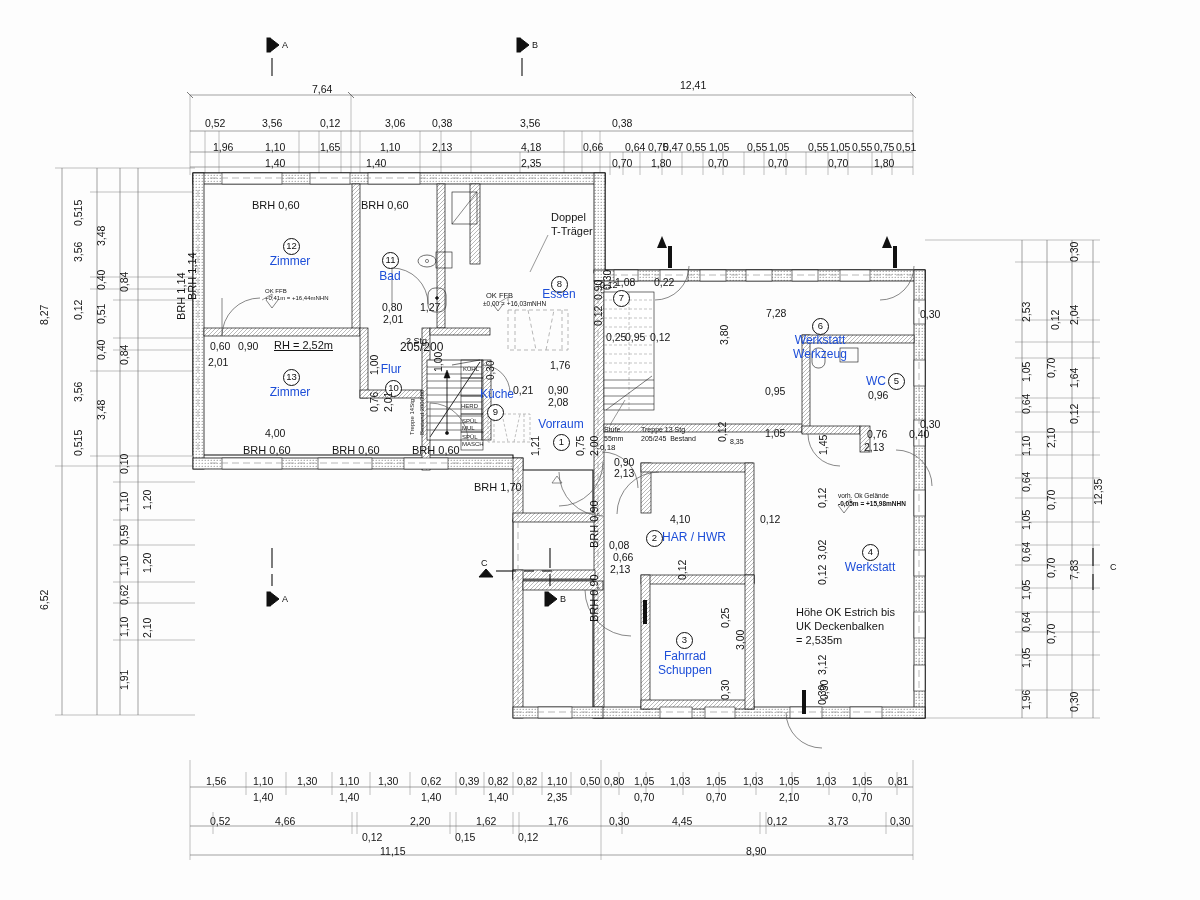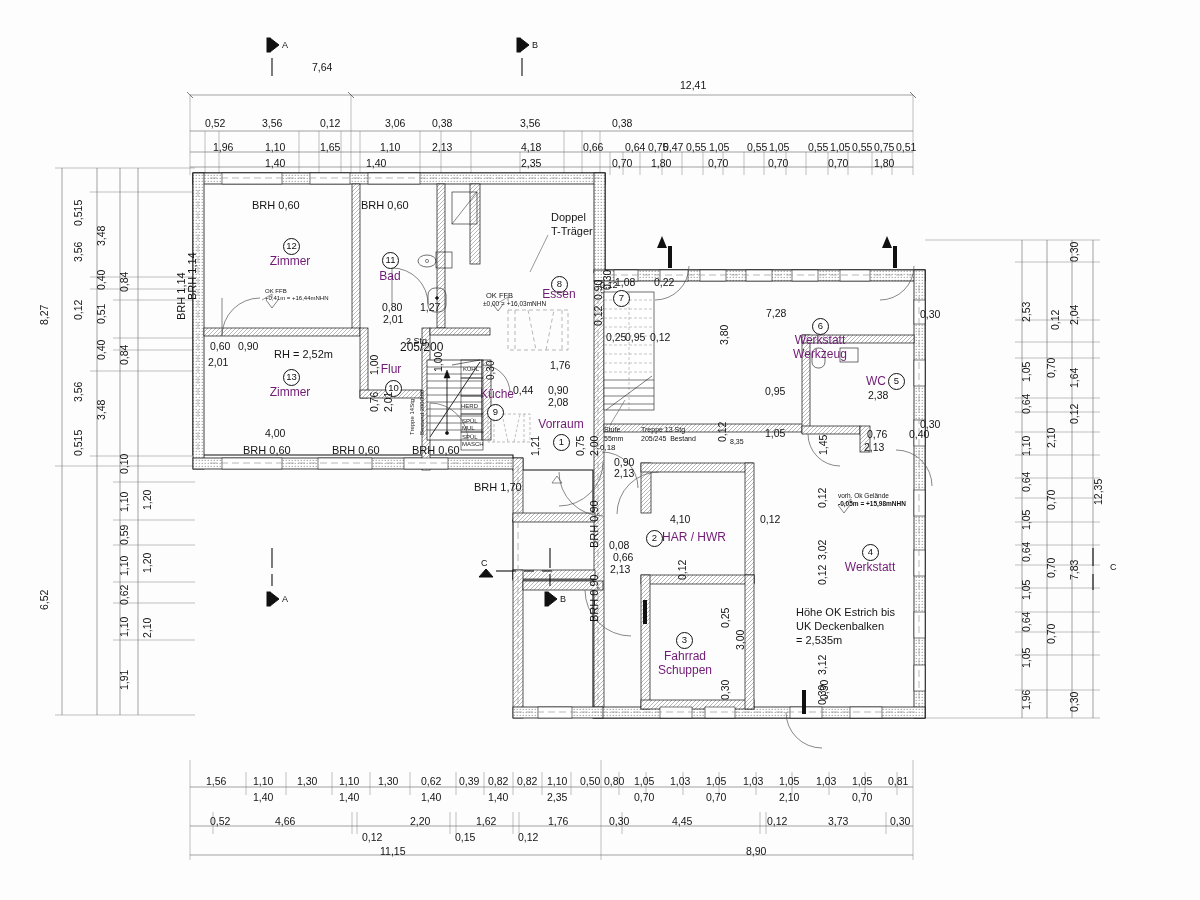--- a/index.html
+++ b/index.html
@@ -4,21 +4,21 @@
 <style>
   html,body{margin:0;padding:0;background:#ffffff;}
   body{width:1200px;height:900px;overflow:hidden;
        font-family:"Liberation Sans","DejaVu Sans",sans-serif;color:#1a1a1a;}
   #plan{position:relative;width:1200px;height:900px;background:#fdfdfd;}
   svg{position:absolute;left:0;top:0;}
   .lbl{position:absolute;white-space:nowrap;font-size:11px;line-height:1.05;color:#141414;}
   .dim{position:absolute;white-space:nowrap;font-size:10.5px;color:#141414;}
   .dimv{position:absolute;white-space:nowrap;font-size:10.5px;color:#141414;
         transform-origin:0 0;transform:rotate(-90deg);}
-  .room{position:absolute;text-align:center;font-size:12px;color:#701a75;line-height:1.15;}
+  .room{position:absolute;text-align:center;font-size:12px;color:#1d4ed8;line-height:1.15;}
   .tiny{position:absolute;white-space:nowrap;font-size:6px;color:#222;line-height:1.1;}
   .tinyv{position:absolute;white-space:nowrap;font-size:6px;color:#222;
          transform-origin:0 0;transform:rotate(-90deg);}
   .note{position:absolute;white-space:pre;font-size:11px;color:#141414;line-height:1.25;}
   .notesm{position:absolute;white-space:pre;font-size:6.5px;color:#141414;line-height:1.2;}
   .secl{position:absolute;font-size:9px;color:#111;}
   .circ{position:absolute;width:15px;height:15px;border:1px solid #111;border-radius:50%;
         font-size:9.5px;line-height:14px;text-align:center;color:#111;background:#fff;}
   .brh{position:absolute;white-space:nowrap;font-size:11px;color:#141414;}
   .brhv{position:absolute;white-space:nowrap;font-size:11px;color:#141414;
@@ -406,21 +406,21 @@
        <line x1="524" y1="571" x2="534" y2="571" stroke-width="1.1"></line>
        <line x1="542" y1="571" x2="552" y2="571" stroke-width="1.1"></line>
         </g>
     <g>
           <line x1="1093" y1="548" x2="1093" y2="566" stroke-width="1.1"></line>
        <line x1="1093" y1="574" x2="1093" y2="590" stroke-width="1.1"></line>
         </g>
   </g>
 </svg>
 
-<div class="dim" style="left:312px;top:61px;text-align:center;">7,64</div>
+<div class="dim" style="left:312px;top:83px;text-align:center;">7,64</div>
 <div class="dim" style="left:680px;top:79px;">12,41</div>
 
 <div class="dim" style="left:205px;top:117px;">0,52</div>
 <div class="dim" style="left:262px;top:117px;">3,56</div>
 <div class="dim" style="left:320px;top:117px;">0,12</div>
 <div class="dim" style="left:385px;top:117px;">3,06</div>
 <div class="dim" style="left:432px;top:117px;">0,38</div>
 <div class="dim" style="left:520px;top:117px;">3,56</div>
 <div class="dim" style="left:612px;top:117px;">0,38</div>
 
@@ -616,21 +616,21 @@
 
 <div class="note" style="left:551px;top:211px;">Doppel
 T-Träger</div>
 
 <div class="notesm" style="left:265px;top:288px;font-size:6px;">OK FFB</div>
 <div class="notesm" style="left:265px;top:295px;font-size:6px;">+0,41m = +16,44mNHN</div>
 
 <div class="notesm" style="left:486px;top:291px;font-size:7.5px;">OK FFB</div>
 <div class="notesm" style="left:483px;top:300px;font-size:6.5px;">±0,00 = +16,03mNHN</div>
 
-<div class="lbl" style="left:274px;top:349px;">RH = 2,52m</div>
+<div class="lbl" style="left:274px;top:340px;text-decoration:underline;">RH = 2,52m</div>
 
 <div class="notesm" style="left:406px;top:336px;font-size:9px;">2 Stg</div>
 <div class="notesm" style="left:400px;top:340px;font-size:12px;text-align:center;">205/200</div>
 <div class="tinyv" style="left:409px;top:435px;">Treppe 14Stg</div>
 <div class="tinyv" style="left:419px;top:435px;">Bestand 200/200</div>
 
 <div class="notesm" style="left:604px;top:426px;font-size:7px;">Stufe</div>
 <div class="notesm" style="left:604px;top:435px;font-size:7px;">55mm</div>
 <div class="notesm" style="left:641px;top:426px;font-size:7px;">Treppe 13 Stg</div>
 <div class="notesm" style="left:641px;top:435px;font-size:7px;">205/245  Bestand</div>
@@ -664,38 +664,38 @@
 <div class="dimv" style="left:592px;top:326px;">0,12</div>
 <div class="dimv" style="left:592px;top:300px;">0,90</div>
 <div class="dimv" style="left:601px;top:290px;">0,30</div>
 <div class="dim" style="left:615px;top:276px;">1,08</div>
 <div class="dim" style="left:654px;top:276px;">0,22</div>
 <div class="dim" style="left:600px;top:280px;font-size:9px;">0,12</div>
 <div class="dim" style="left:606px;top:331px;">0,25</div>
 <div class="dim" style="left:625px;top:331px;">0,95</div>
 <div class="dim" style="left:650px;top:331px;">0,12</div>
 <div class="dim" style="left:550px;top:359px;">1,76</div>
-<div class="dim" style="left:513px;top:384px;">0,44</div>
+<div class="dim" style="left:513px;top:384px;">0,21</div>
 <div class="dim" style="left:548px;top:384px;">0,90</div>
 <div class="dim" style="left:548px;top:396px;">2,08</div>
 <div class="dimv" style="left:529px;top:456px;">1,21</div>
 <div class="dimv" style="left:574px;top:456px;">0,75</div>
 <div class="dimv" style="left:588px;top:456px;">2,00</div>
 <div class="dim" style="left:600px;top:443px;font-size:8px;">0,18</div>
 <div class="dim" style="left:614px;top:456px;">0,90</div>
 <div class="dim" style="left:614px;top:467px;">2,13</div>
 <div class="dim" style="left:766px;top:307px;">7,28</div>
 <div class="dimv" style="left:718px;top:345px;">3,80</div>
 <div class="dim" style="left:920px;top:308px;">0,30</div>
 <div class="dim" style="left:765px;top:385px;">0,95</div>
 <div class="dim" style="left:765px;top:427px;">1,05</div>
 <div class="dimv" style="left:716px;top:442px;">0,12</div>
 <div class="dim" style="left:730px;top:438px;font-size:7px;">8,35</div>
 <div class="dimv" style="left:817px;top:455px;">1,45</div>
-<div class="dim" style="left:868px;top:389px;">2,38</div>
+<div class="dim" style="left:868px;top:389px;">0,96</div>
 <div class="dim" style="left:867px;top:428px;">0,76</div>
 <div class="dim" style="left:864px;top:441px;">2,13</div>
 <div class="dim" style="left:909px;top:428px;">0,40</div>
 <div class="dim" style="left:920px;top:418px;">0,30</div>
 <div class="dim" style="left:670px;top:513px;">4,10</div>
 <div class="dim" style="left:760px;top:513px;">0,12</div>
 <div class="dim" style="left:609px;top:539px;">0,08</div>
 <div class="dim" style="left:613px;top:551px;">0,66</div>
 <div class="dim" style="left:610px;top:563px;">2,13</div>
 <div class="dimv" style="left:676px;top:580px;">0,12</div>

